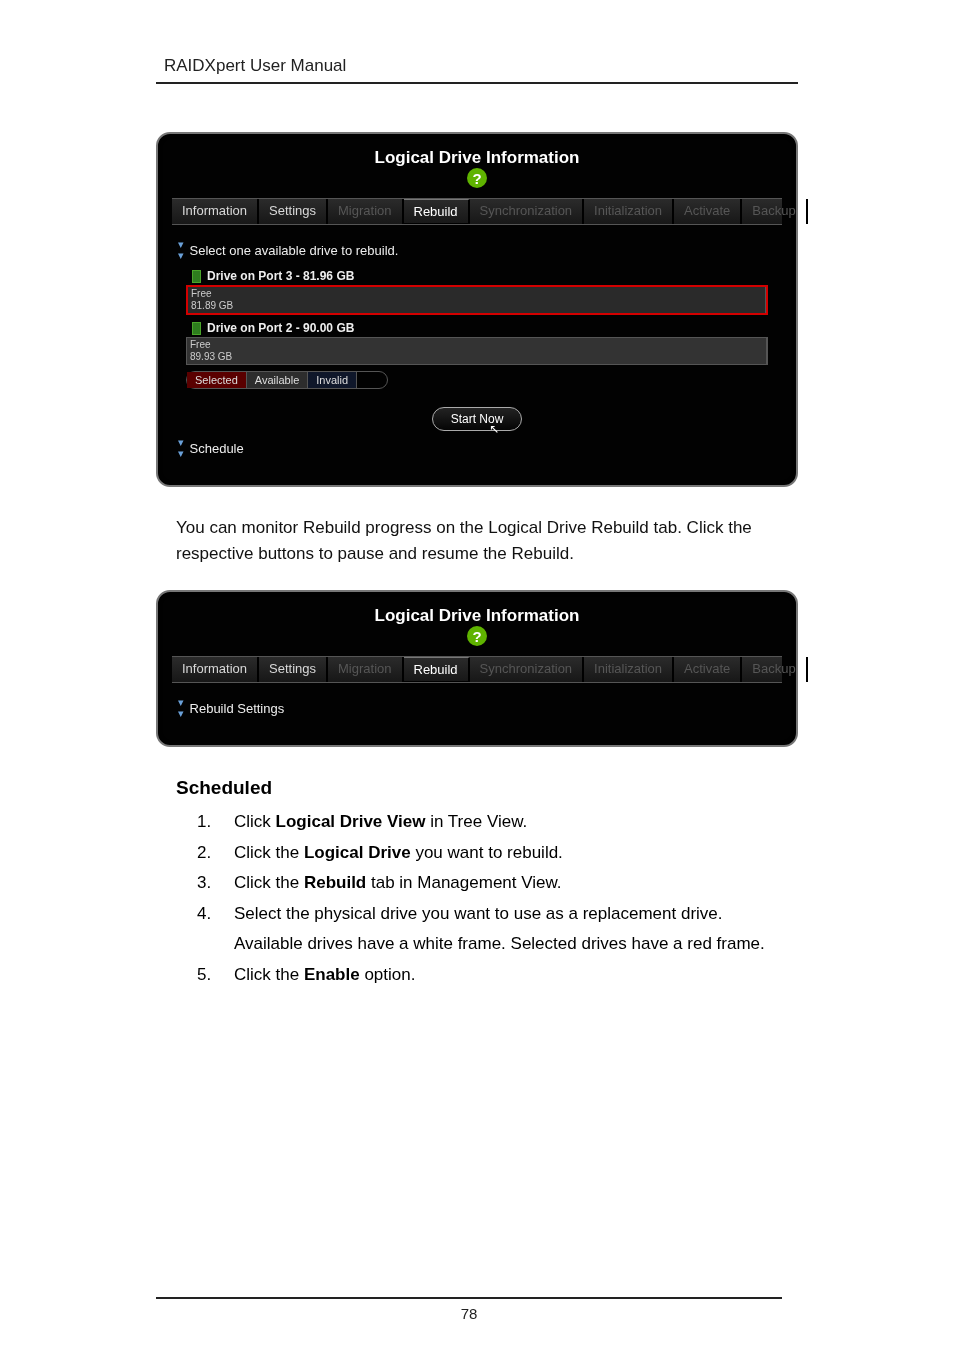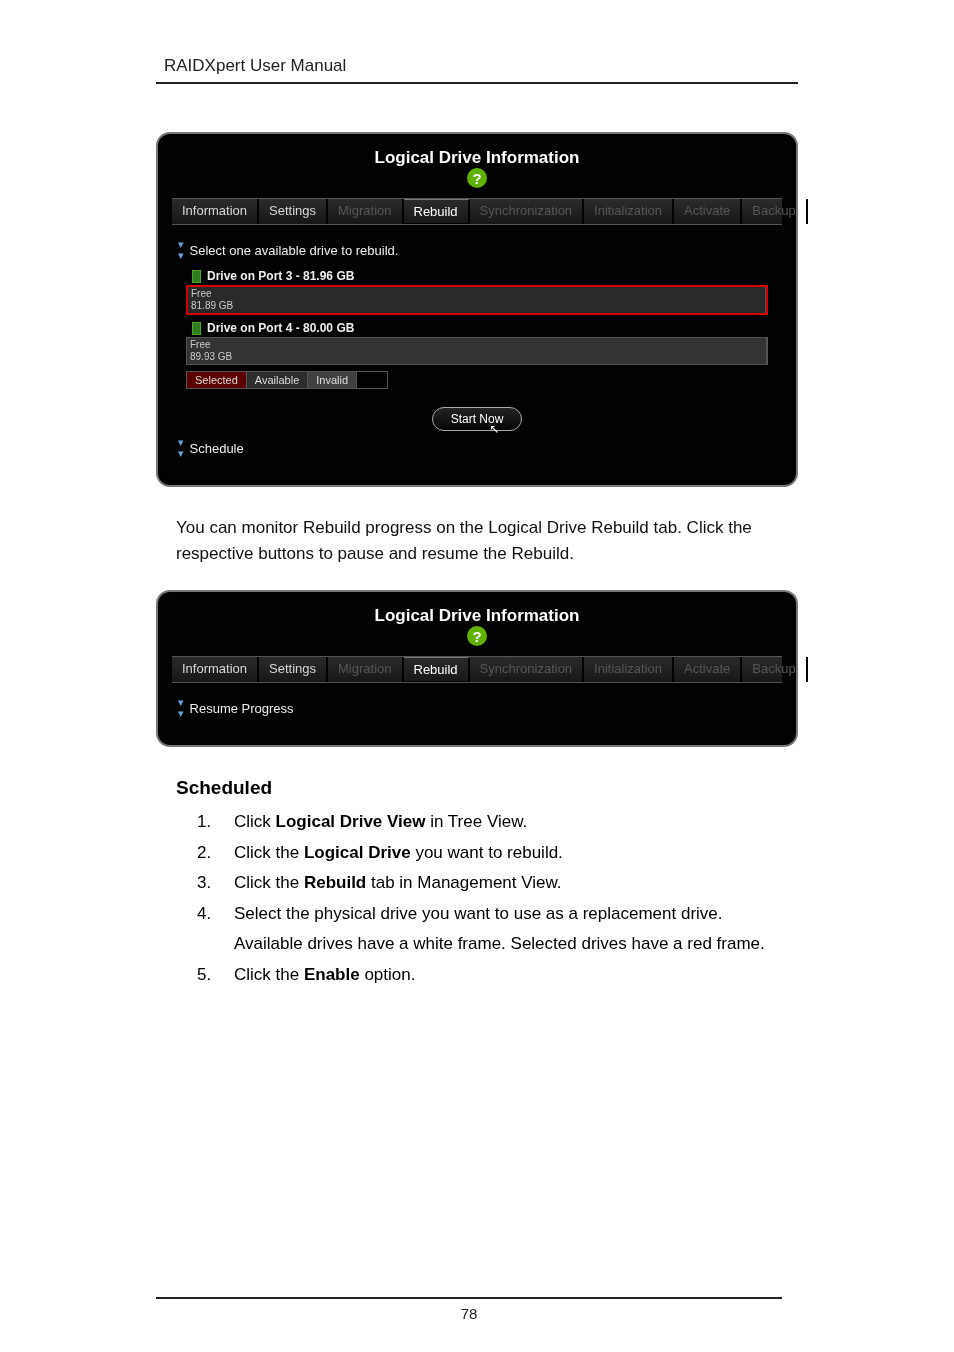--- a/index.html
+++ b/index.html
@@ -19,21 +19,21 @@
   .drive-label{display:flex;align-items:center;gap:6px;color:#eee;font-size:12px;font-weight:bold;margin:6px 0 2px 6px;}
   .drive-glyph{width:7px;height:11px;background:#2e7d1e;border:1px solid #4aa52a;}
   .drive-bar{height:26px;border:1px solid #555;background:#222;display:flex;align-items:stretch;}
   .drive-bar.selected{border:2px solid #d30000;}
   .drive-free{background:#333;border-right:1px solid #555;color:#ccc;font-size:10px;line-height:1.15;padding:1px 3px;}
   .drive-free.sel{background:#2a2a2a;}
   .legend{display:flex;border:1px solid #555;margin-top:6px;}
   .legend span{font-size:11px;color:#ddd;padding:2px 8px;border-right:1px solid #555;}
   .legend .lsel{background:#5a0000;}
   .legend .lavail{background:#2d2d2d;}
-  .legend .linv{background:#404040;text-align:right;}
+  .legend .linv{background:#0f172a;text-align:right;}
   .cta-row{display:flex;justify-content:center;margin:18px 0 6px 0;}
   .pill-btn{border:1px solid #aaa;border-radius:12px;background:linear-gradient(#232323,#050505);color:#fff;font-size:12px;padding:4px 18px;position:relative;}
   .pill-btn.dim{color:#6f6f6f;}
   .cursor{position:absolute;right:22px;bottom:-6px;color:#fff;font-size:12px;}
   .prog-wrap{margin:2px 14px 0 14px;}
   .prog-outer{border:1px solid #555;height:18px;background:#0a0a0a;overflow:hidden;}
   .prog-inner{height:100%;width:43%;background:repeating-linear-gradient(90deg,#0d6b0d 0,#0d6b0d 16px,#000 16px,#000 17px);box-shadow:inset 0 0 2px #0f0;}
   .prog-label{text-align:center;color:#ddd;font-size:12px;margin-top:4px;}
   .prog-buttons{display:flex;justify-content:center;gap:14px;margin-top:12px;}
   .body-text{font-size:17px;color:#111;line-height:1.5;margin:28px 20px 0 20px;}
@@ -79,30 +79,30 @@
       </div>
       <div class="drive-bar selected">
         <div class="drive-free sel w99">
           <span>Free</span><br>
           <span>81.89 GB</span>
         </div>
       </div>
 
       <div class="drive-label">
         <span class="drive-glyph"></span>
-        <span>Drive on Port 4 - 80.00 GB</span>
+        <span>Drive on Port 2 - 90.00 GB</span>
       </div>
       <div class="drive-bar">
         <div class="drive-free w99">
           <span>Free</span><br>
           <span>89.93 GB</span>
         </div>
       </div>
 
-      <div class="legend" style="width:200px;">
+      <div class="legend" style="width:200px;border-radius:9px;">
         <span class="lsel">Selected</span>
         <span class="lavail">Available</span>
         <span class="linv">Invalid</span>
       </div>
     </div>
 
     <div class="cta-row">
       <button class="pill-btn">
         <span>Start Now</span>
         <span class="cursor">↖</span>
@@ -128,21 +128,21 @@
       <div class="tab">Migration</div>
       <div class="tab clickable active">Rebuild</div>
       <div class="tab">Synchronization</div>
       <div class="tab">Initialization</div>
       <div class="tab">Activate</div>
       <div class="tab">Backup</div>
     </div>
 
     <div class="section-row">
       <span class="chevrons">▾<br>▾</span>
-      <span>Resume Progress</span>
+      <span>Rebuild Settings</span>
     </div>
 
   </div>
 
   <div class="h3">Scheduled</div>
 
   <ol class="steps">
     <li>
       <span>Click </span><b>Logical Drive View</b><span> in Tree View.</span>
     </li>

